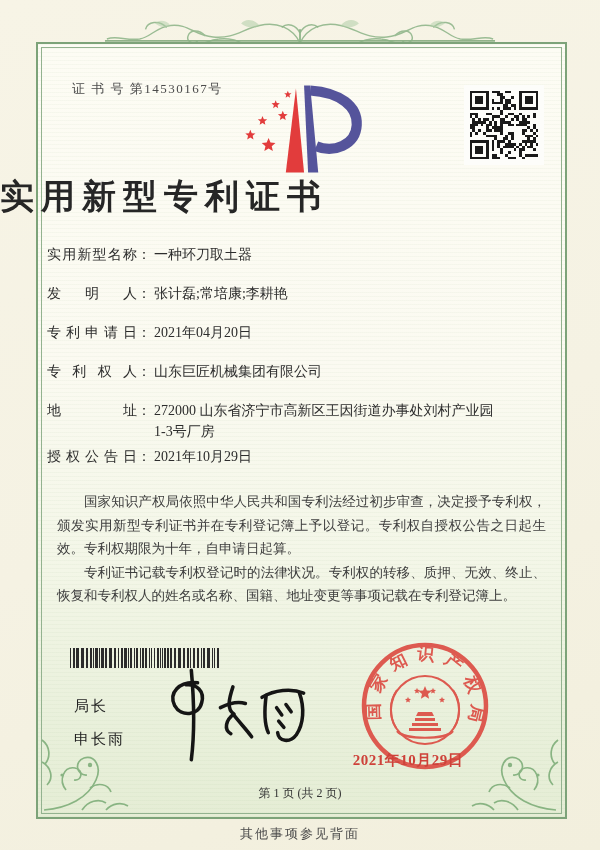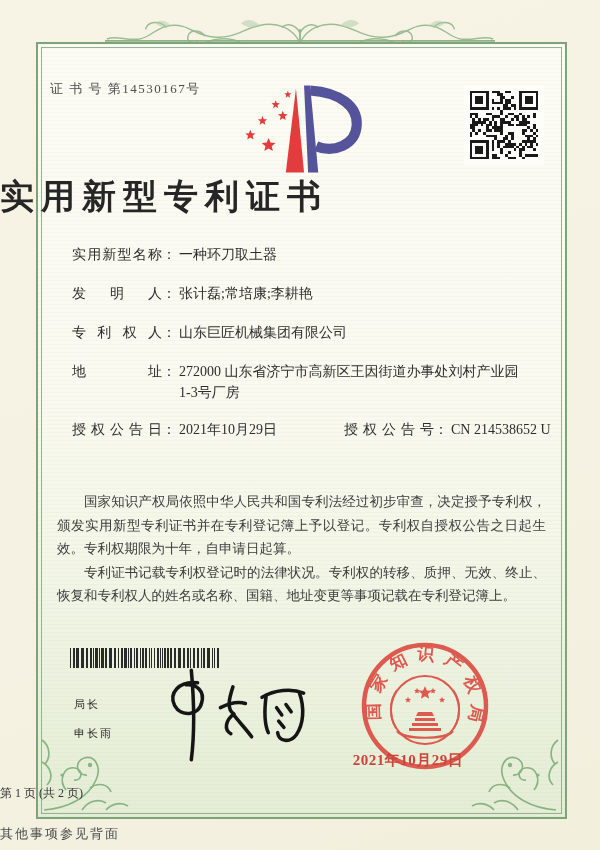--- a/index.html
+++ b/index.html
@@ -12,49 +12,49 @@
   
   .border-outer{
     position:absolute;left:36px;top:42px;width:527px;height:773px;
     border:2px solid #7da379;
     background:
       repeating-linear-gradient(180deg,rgba(130,168,118,0.055) 0 1px,rgba(0,0,0,0) 1px 4px),
       linear-gradient(180deg,#fdfcf4 0%,#fbfaf1 42%,#f3f6e7 68%,#e9f0db 88%,#e5edd5 100%);
   }
   .border-inner{position:absolute;left:3px;top:3px;right:3px;bottom:3px;border:1px solid #93b28f;}
   
-  .cert-no{position:absolute;left:50px;top:80px;font-size:13px;letter-spacing:1.5px;color:#4c4c4c;}
+  .cert-no{position:absolute;left:72px;top:80px;font-size:13px;letter-spacing:1.5px;color:#4c4c4c;}
   .logo{position:absolute;left:224px;top:82px;width:152px;height:94px;}
   .qr{position:absolute;left:464px;top:85px;width:80px;height:80px;}
   .title{position:absolute;left:0;top:174px;width:100%;text-align:left;
     font-size:34px;font-weight:700;letter-spacing:7px;color:#262626;}
   
-  .fields{position:absolute;left:72px;top:244px;width:488px;font-size:14px;color:#2d2d2d;}
+  .fields{position:absolute;left:47px;top:244px;width:488px;font-size:14px;color:#2d2d2d;}
   .frow{line-height:21px;margin-bottom:18px;white-space:nowrap;}
-  .frow.addr{margin-bottom:16px;}
+  .frow.addr{margin-bottom:4px;}
   .flabel{display:inline-block;width:90px;text-align:justify;text-align-last:justify;vertical-align:top;}
   .fcolon{display:inline-block;vertical-align:top;}
   .fvalue{display:inline-block;margin-left:3px;vertical-align:top;white-space:pre-line;max-width:382px;}
   .grant-row{position:relative;white-space:nowrap;line-height:21px;}
   .grant-b{position:absolute;left:272px;top:0;}
   
   .paras{position:absolute;left:57px;top:490px;width:489px;font-size:13.5px;line-height:23.5px;
     color:#3d3d3d;text-align:justify;}
   .paras p{margin:0;text-indent:2em;}
   
   .barcode{position:absolute;left:70px;top:648px;width:156px;height:20px;}
   .signer{position:absolute;left:74px;top:697px;font-family:"Liberation Sans","DejaVu Sans",sans-serif;
-    font-size:11px;color:#1f1f1f;}
+    font-size:15px;color:#1f1f1f;}
   .signer div{margin-bottom:14px;letter-spacing:2px;}
   .signature-svg{position:absolute;left:150px;top:664px;width:170px;height:104px;}
   .seal{position:absolute;left:342px;top:628px;width:166px;height:166px;}
   .seal-date{position:absolute;left:322px;top:751px;width:172px;text-align:center;
     font-size:15px;font-weight:700;color:#ce423a;letter-spacing:0.5px;}
-  .page-num{position:absolute;left:0;top:785px;width:100%;font-size:12px;color:#333;}
-  .footer-note{position:absolute;left:0;top:825px;width:100%;font-size:13px;
+  .page-num{position:absolute;left:0;top:785px;width:100%;text-align:center;font-size:12px;color:#333;}
+  .footer-note{position:absolute;left:0;top:825px;width:100%;text-align:center;font-size:13px;
     letter-spacing:2px;color:#4b4b4b;}
   
   .flourish-top{position:absolute;left:98px;top:10px;width:404px;height:56px;}
   .corner{position:absolute;width:94px;height:96px;}
   .corner-bl{left:38px;top:718px;}
   .corner-br{left:468px;top:718px;transform:scaleX(-1);}
 </style>
 </head>
 <body>
 
@@ -330,32 +330,32 @@
   <div class="title">实用新型专利证书</div>
 
   <div class="fields">
     <div class="frow">
       <span class="flabel">实用新型名称</span><span class="fcolon">：</span><span class="fvalue">一种环刀取土器</span>
     </div>
     <div class="frow">
       <span class="flabel">发明人</span><span class="fcolon">：</span><span class="fvalue">张计磊;常培康;李耕艳</span>
     </div>
     <div class="frow">
+      <span class="flabel">专利申请日</span><span class="fcolon">：</span><span class="fvalue">2021年04月20日</span>
+    </div>
+    <div class="frow">
       <span class="flabel">专利权人</span><span class="fcolon">：</span><span class="fvalue">山东巨匠机械集团有限公司</span>
     </div>
     <div class="frow addr">
       <span class="flabel">地址</span><span class="fcolon">：</span><span class="fvalue">272000 山东省济宁市高新区王因街道办事处刘村产业园
 1-3号厂房</span>
     </div>
     <div class="grant-row">
       <span>
         <span class="flabel">授权公告日</span><span class="fcolon">：</span><span class="fvalue">2021年10月29日</span>
-      </span>
-      <span class="grant-b">
-        <span class="flabel">授权公告号</span><span class="fcolon">：</span><span class="fvalue">CN 214538652 U</span>
       </span>
     </div>
   </div>
 
   <div class="paras">
     <p>国家知识产权局依照中华人民共和国专利法经过初步审查，决定授予专利权，颁发实用新型专利证书并在专利登记簿上予以登记。专利权自授权公告之日起生效。专利权期限为十年，自申请日起算。</p>
     <p>专利证书记载专利权登记时的法律状况。专利权的转移、质押、无效、终止、恢复和专利权人的姓名或名称、国籍、地址变更等事项记载在专利登记簿上。</p>
   </div>
 
   <svg class="barcode" id="barcodesvg" viewBox="0 0 156 20" preserveAspectRatio="none">

